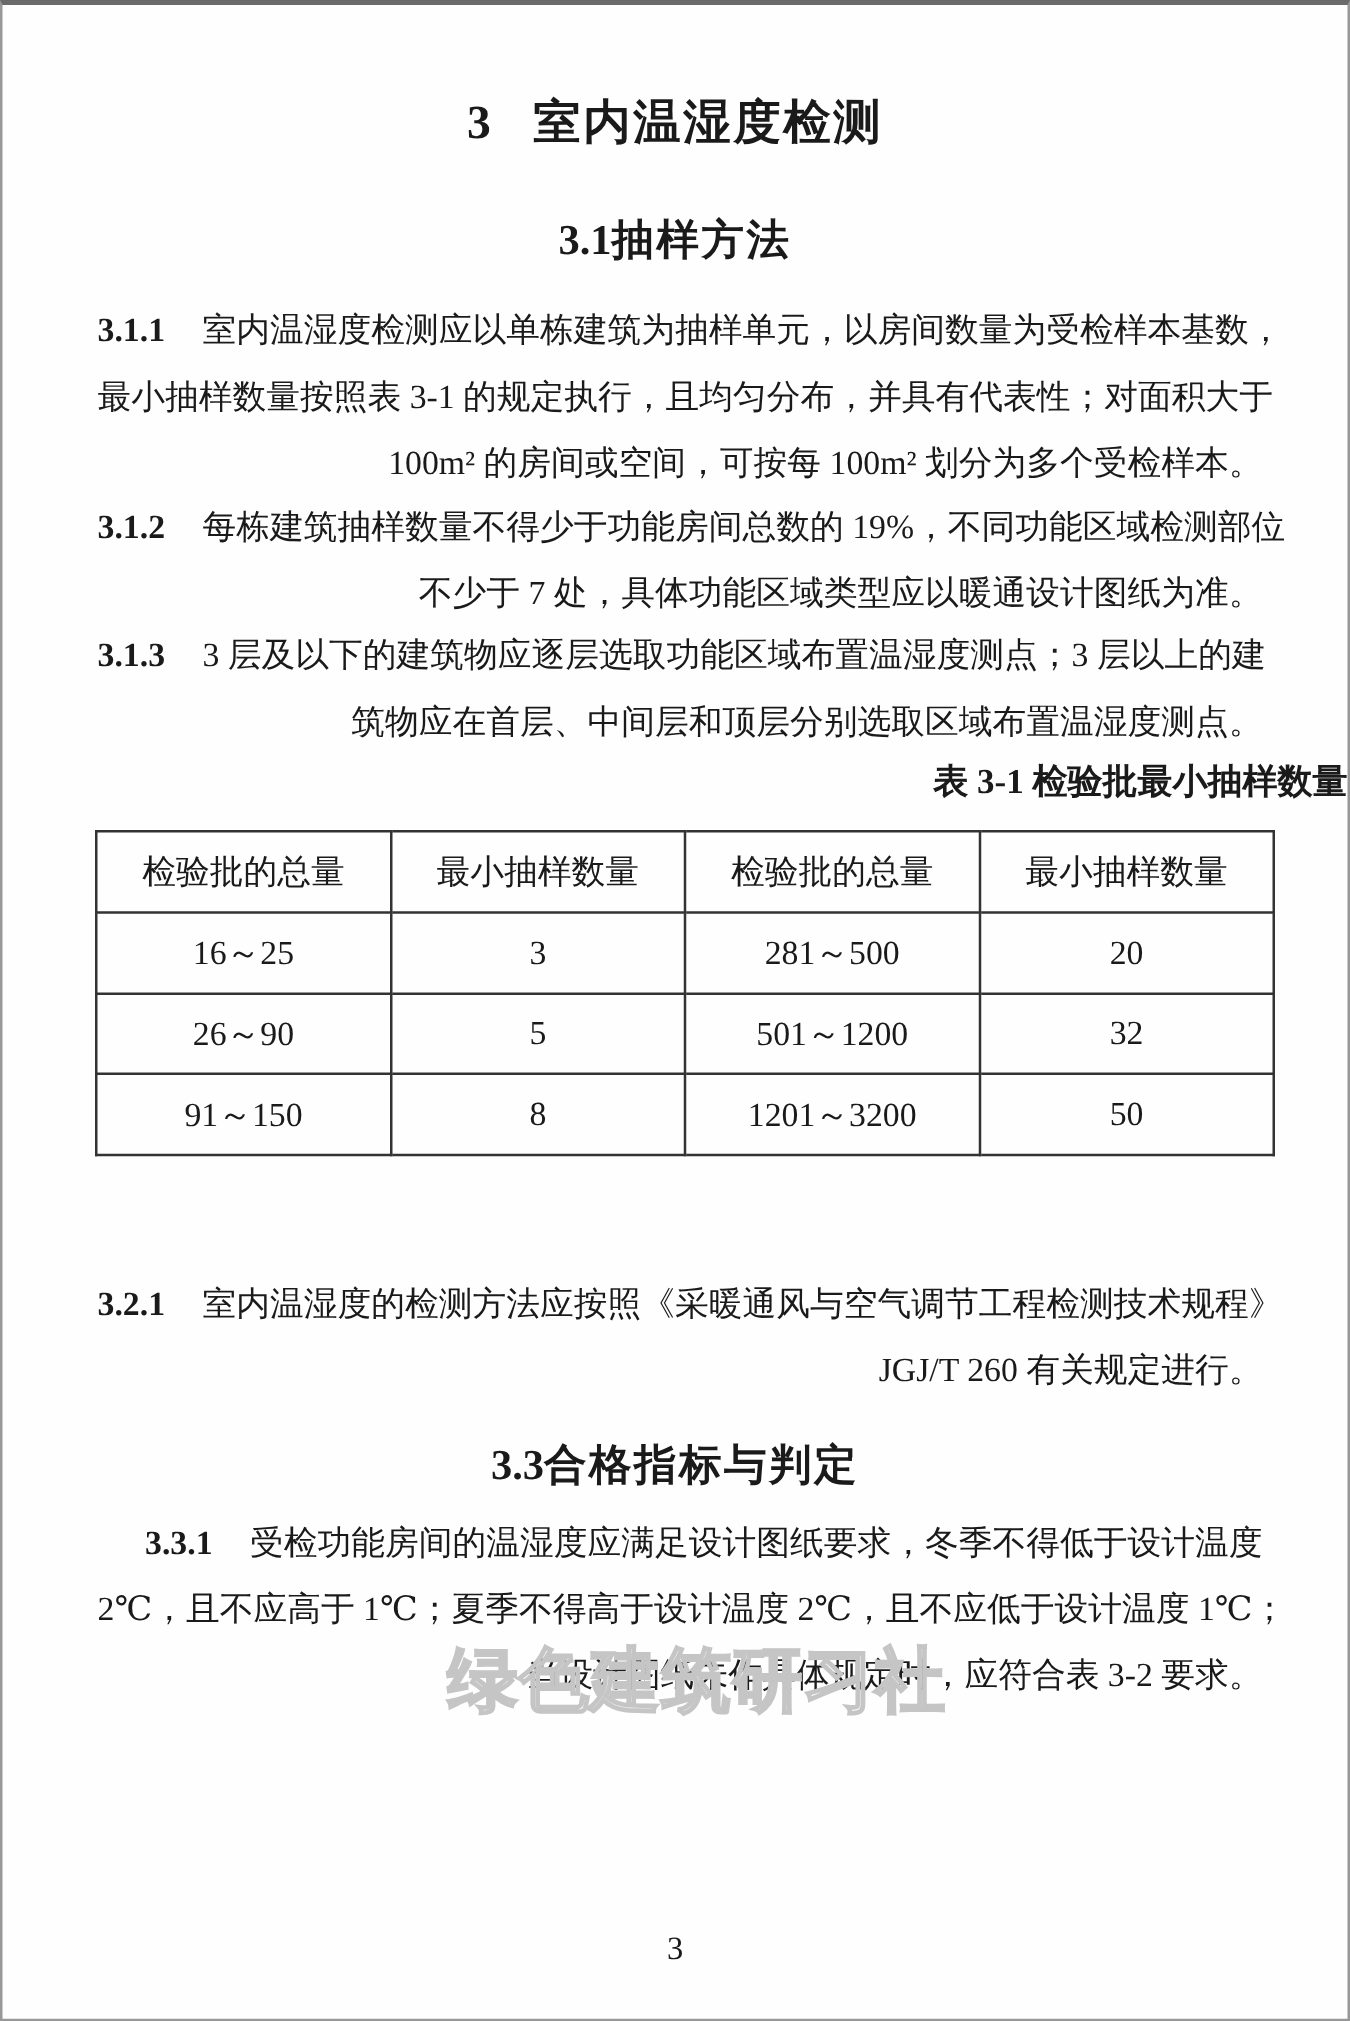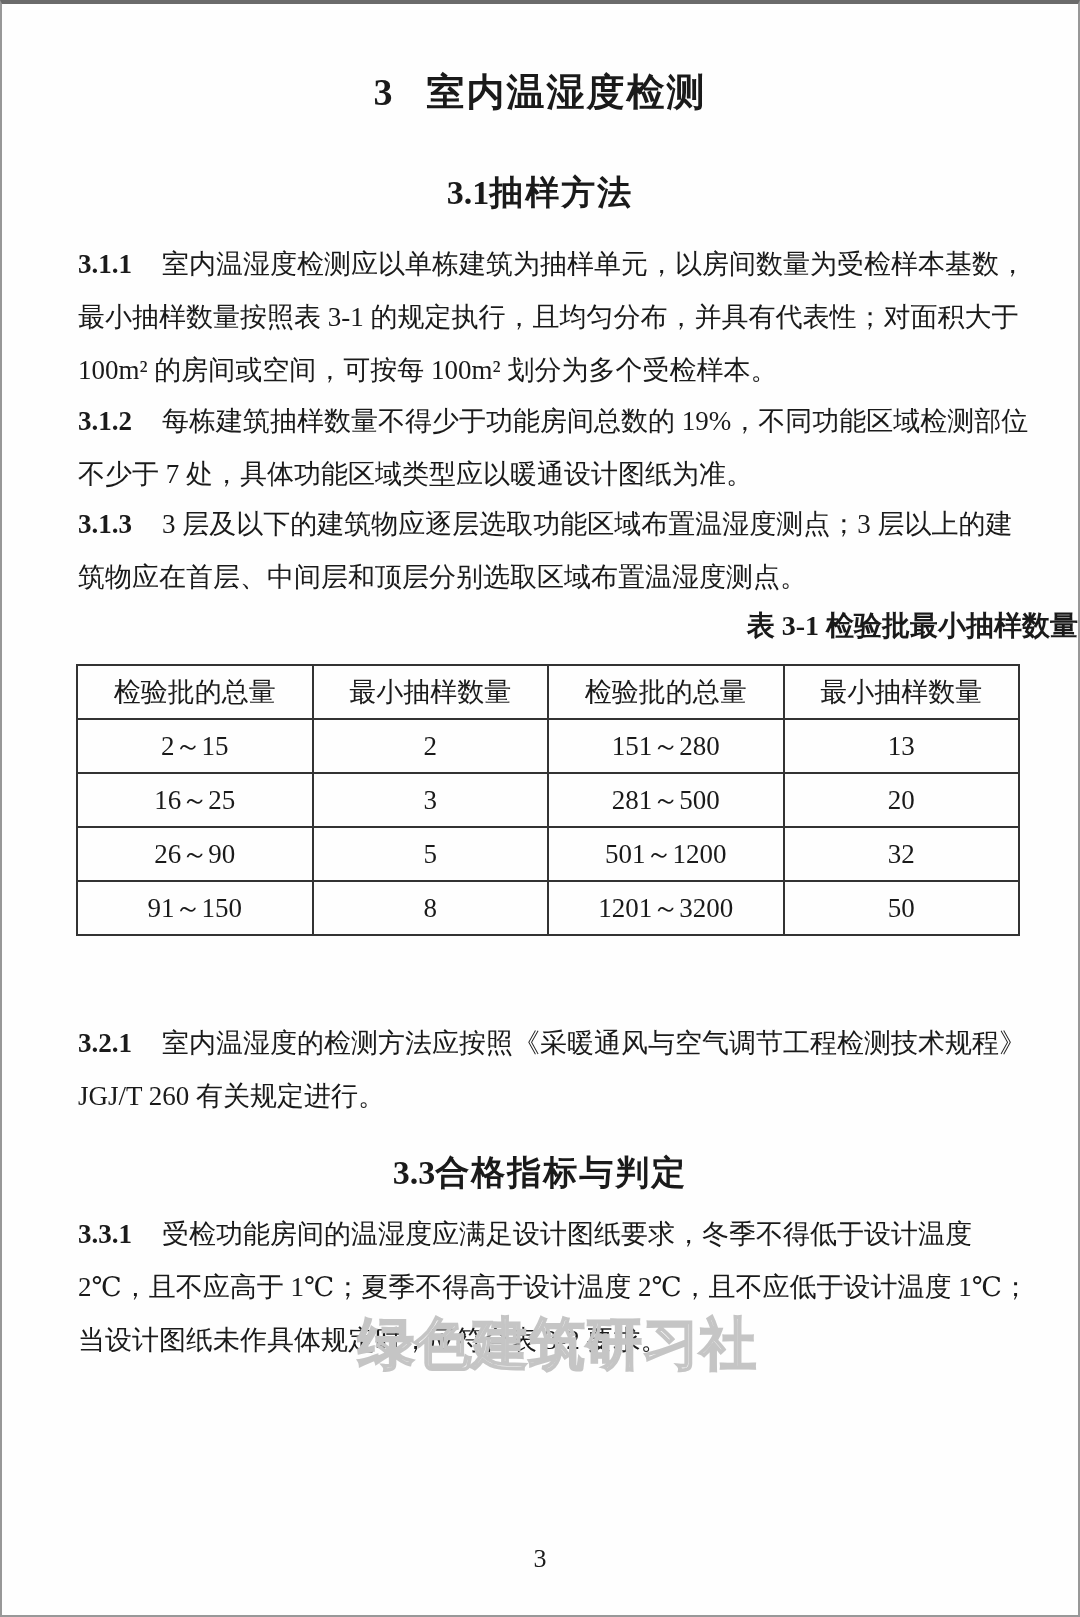--- a/index.html
+++ b/index.html
@@ -12,33 +12,33 @@
     border-top:4px solid #6b6b6b;
     border-left:2px solid #989898;
     border-right:2px solid #989898;
     border-bottom:2px solid #989898;
     overflow:hidden;
     color:#1a1a1a;
     font-family:"Liberation Serif","DejaVu Serif",serif;
   }
   .doc-title{
     position:absolute;top:60px;left:0;right:0;
-    margin:0;text-align:center;
-    font-size:38px;font-weight:bold;line-height:56px;
+    margin:13px;text-align:center;
+    font-size:38px;font-weight:bold;line-height:40px;
   }
   .doc-title .hnum{font-family:"Liberation Serif","DejaVu Serif",serif;margin-right:34px;}
   .doc-title .htext,
   .sec .htext{font-family:"DejaVu Sans","Liberation Sans",sans-serif;letter-spacing:2px;}
   .sec{
     position:absolute;left:0;right:0;margin:0;text-align:center;
     font-size:34px;font-weight:bold;line-height:44px;
   }
   .sec .hnum{font-family:"Liberation Serif","DejaVu Serif",serif;}
   .para{position:absolute;left:76px;width:932px;}
-  .pline{height:53px;line-height:53px;font-size:27px;white-space:nowrap;}
+  .pline{height:53px;line-height:53px;font-size:27px;white-space:nowrap;text-align:right;}
   .pnum{font-weight:bold;margin-right:30px;}
   .tcaption{
     position:absolute;top:602px;left:0;right:0;text-align:right;
     font-size:28px;font-weight:bold;line-height:40px;
   }
   table.sampling{
     position:absolute;top:660px;left:74px;
     width:944px;height:261px;
     border-collapse:collapse;table-layout:fixed;
   }
@@ -103,26 +103,20 @@
 
   <table class="sampling">
     <tbody>
       <tr>
         <th>检验批的总量</th>
         <th>最小抽样数量</th>
         <th>检验批的总量</th>
         <th>最小抽样数量</th>
       </tr>
       <tr>
-        <td>2～15</td>
-        <td>2</td>
-        <td>151～280</td>
-        <td>13</td>
-      </tr>
-      <tr>
         <td>16～25</td>
         <td>3</td>
         <td>281～500</td>
         <td>20</td>
       </tr>
       <tr>
         <td>26～90</td>
         <td>5</td>
         <td>501～1200</td>
         <td>32</td>

